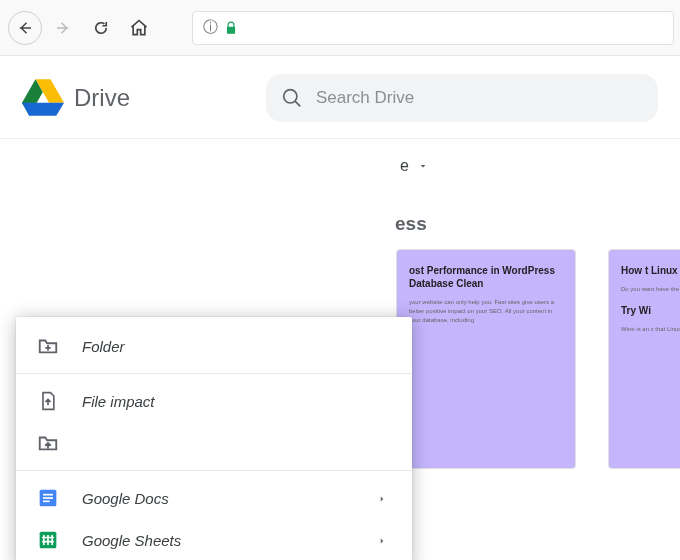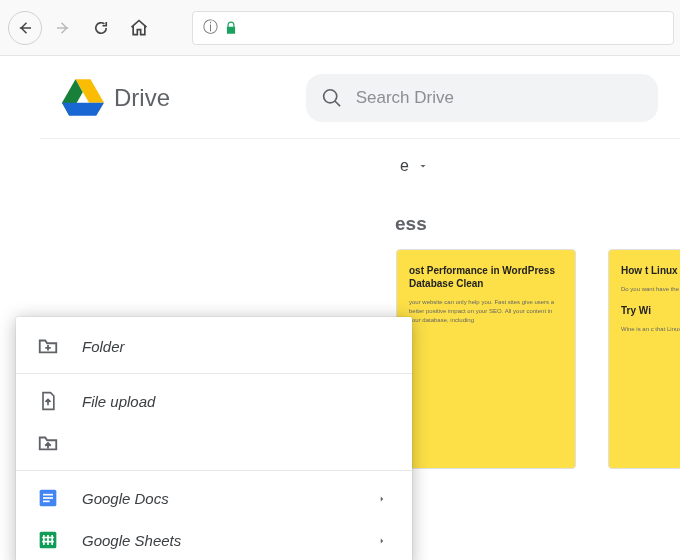--- a/index.html
+++ b/index.html
@@ -10,36 +10,36 @@
   .nav-btn { width: 34px; height: 34px; display: flex; align-items: center; justify-content: center; color: #555; border-radius: 50%; margin: 0 2px; }
   .nav-btn.back { border: 1px solid #d0d0d0; }
   .nav-btn.disabled { color: #bbb; }
   .addr { flex: 1; margin-left: 34px; height: 34px; background: #fff; border: 1px solid #e0e0e0; border-radius: 4px; display: flex; align-items: center; padding: 0 10px; color: #555; font-size: 15px; overflow: hidden; }
   .addr .lock { color: #1aa260; margin: 0 6px; display: flex; align-items: center; }
   .addr .url { white-space: nowrap; }
   .addr .url .d1 { color: #777; }
   .addr .url .d2 { color: #222; }
 
   
-  .drive-hdr { display: flex; align-items: center; padding: 18px 22px 16px; gap: 16px; border-bottom: 1px solid #eee; margin-left: 40px; }
+  .drive-hdr { display: flex; align-items: center; padding: 18px 22px 16px; gap: 16px; border-bottom: 1px solid #eee; }
   .drive-logo { display: flex; align-items: center; gap: 10px; }
   .drive-logo span.t { font-size: 24px; color: #5f6368; }
   .searchbox { flex: 1; margin-left: 120px; height: 48px; background: #f1f3f4; border-radius: 16px; display: flex; align-items: center; padding: 0 16px; gap: 14px; color: #5f6368; }
   .searchbox input { border: none; background: transparent; font-size: 17px; color: #5f6368; outline: none; width: 100%; }
   .searchbox input::placeholder { color: #8a8f94; }
 
   
   .content { position: relative; padding: 20px 0 0 0; }
 
   
   .mydrive { position: absolute; left: 400px; top: 18px; display: flex; align-items: center; color: #3c4043; font-size: 16px; gap: 8px; }
   .section-label { position: absolute; left: 395px; top: 74px; color: #5f6368; font-size: 19px; font-weight: 600; }
 
   
-  .card { position: absolute; width: 180px; height: 220px; background: #fde047; border: 1px solid #e0e0e0; border-radius: 4px; padding: 14px 12px; }
+  .card { position: absolute; width: 180px; height: 220px; background: #c4b5fd; border: 1px solid #e0e0e0; border-radius: 4px; padding: 14px 12px; }
   .card.a { left: 396px; top: 110px; }
   .card.b { left: 608px; top: 110px; }
   .card h4 { font-size: 10px; color: #222; font-weight: 700; margin-bottom: 8px; line-height: 1.3; }
   .card p { font-size: 6px; color: #666; line-height: 1.5; }
 
   
   .menu { position: absolute; left: 16px; top: 178px; width: 396px; background: #fff; border-radius: 2px; box-shadow: 0 2px 18px rgba(0,0,0,.28), 0 0 0 1px rgba(0,0,0,.04); padding: 8px 0; z-index: 10; }
   .menu .item { display: flex; align-items: center; height: 42px; padding: 0 20px; font-size: 15px; color: #3c4043; position: relative; cursor: pointer; font-style: italic; }
   .menu .item .ic { width: 24px; height: 24px; margin-right: 22px; display: flex; align-items: center; justify-content: center; }
   .menu .item .chev { position: absolute; right: 18px; top: 10px; width: 24px; height: 24px; display:flex; align-items:center; justify-content:center; color:#5f6368; }
@@ -129,21 +129,21 @@
       <span>Folder</span>
     </div>
     <hr>
     <div class="item">
       <span class="ic">
         <svg width="20" height="22" viewBox="0 0 24 24">
             <path fill="none" stroke="#5f6368" stroke-width="2" d="M6 2h9l4 4v16H6z"></path>
             <path stroke="#5f6368" stroke-width="2" d="M12 17v-7m-3 3 3-3 3 3"></path>
           </svg>
       </span>
-      <span>File upload</span>
+      <span>File impact</span>
     </div>
     <div class="item">
       <span class="ic">
         <svg width="22" height="22" viewBox="0 0 24 24">
             <path fill="none" stroke="#5f6368" stroke-width="2" d="M3 6h6l2 3h10v10H3z"></path>
             <path stroke="#5f6368" stroke-width="2" d="M12 18v-6m-3 3 3-3 3 3"></path>
           </svg>
       </span>
     </div>
     <hr>

